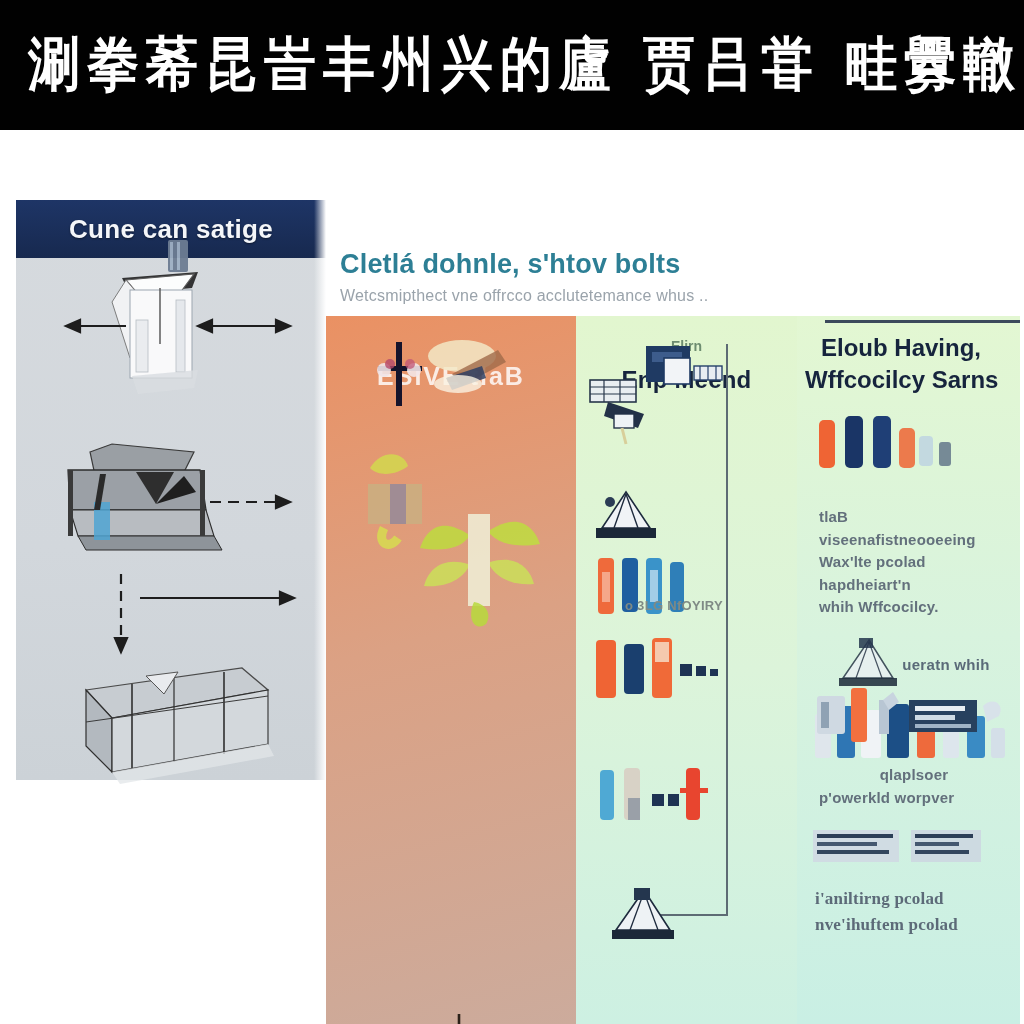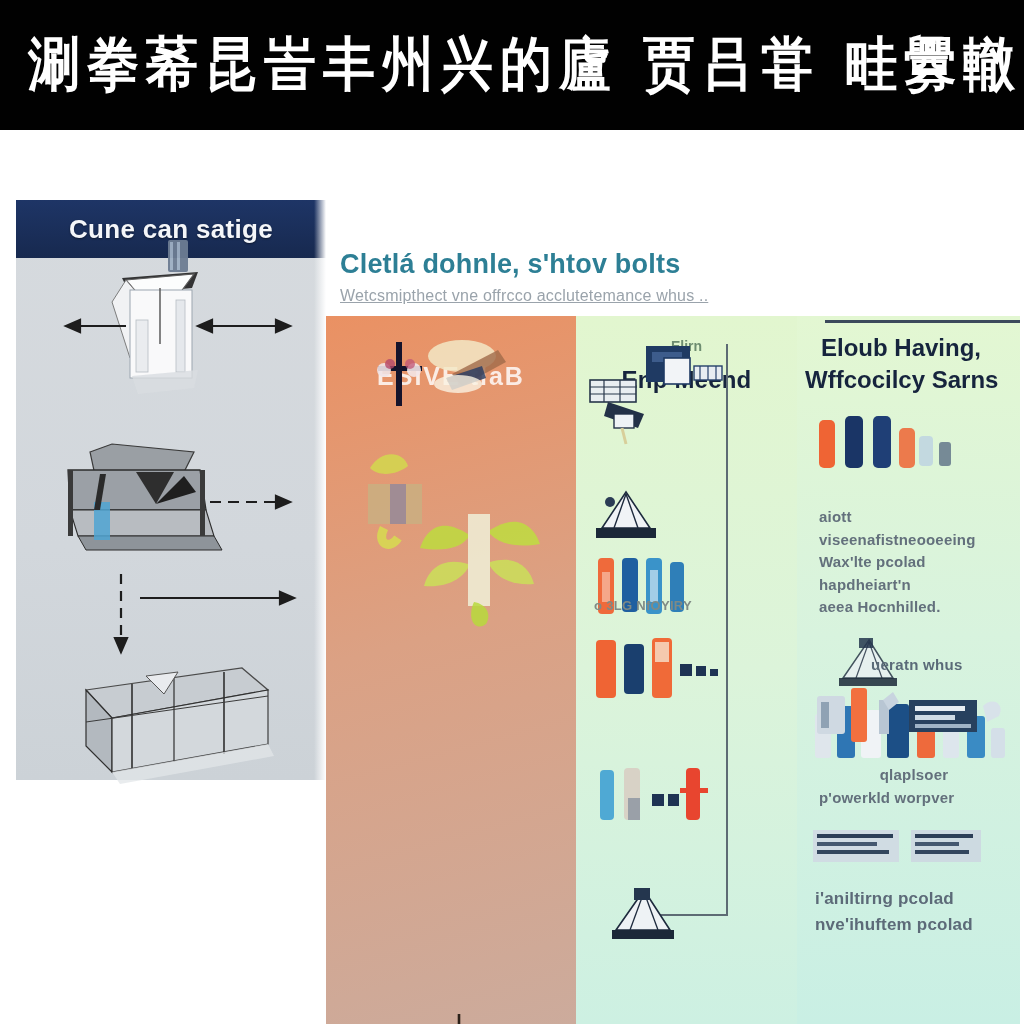--- a/index.html
+++ b/index.html
@@ -118,21 +118,20 @@
     font-weight: 700;
     letter-spacing: .2px;
     filter: blur(.25px);
   }
   #main-subtitle {
     margin-top: 7px;
     color: #9aa3ab;
     font-size: 16px;
     letter-spacing: .2px;
     filter: blur(.4px);
-    text-decoration: underline;
   }
 
   
   #columns {
     position: absolute;
     left: 0; top: 116px;
     width: 694px;
     height: 708px;
     display: flex;
   }
@@ -204,20 +203,21 @@
     padding-left: 8px;
   }
 
   .caption-small {
     position: absolute;
     font-size: 13px;
     font-weight: 600;
     color: #7f8a85;
     filter: blur(.5px);
     letter-spacing: .3px;
+    text-align: center;
   }
   .para {
     position: absolute;
     color: #63707c;
     font-size: 15px;
     line-height: 1.5;
     font-weight: 600;
     filter: blur(.45px);
     letter-spacing: .2px;
   }
@@ -471,23 +471,23 @@
         <svg class="fig" style="left:18px; top:98px;" width="150" height="60" viewBox="0 0 150 60">
           <rect x="4" y="6" width="16" height="48" rx="5" fill="#ef6434"></rect>
           <rect x="30" y="2" width="18" height="52" rx="5" fill="#1a3566"></rect>
           <rect x="58" y="2" width="18" height="52" rx="5" fill="#1f3f76"></rect>
           <rect x="84" y="14" width="16" height="40" rx="5" fill="#ef6434" opacity=".85"></rect>
           <rect x="104" y="22" width="14" height="30" rx="4" fill="#bcd2e2" opacity=".8"></rect>
           <rect x="124" y="28" width="12" height="24" rx="3" fill="#5b6f86" opacity=".8"></rect>
         </svg>
 
         <div class="para" style="left:22px; top:190px; width:190px;">
-          <div>aiott viseenafistneooeeing</div>
+          <div>tlaB viseenafistneooeeing</div>
           <div>Wax'lte pcolad hapdheiart'n</div>
-          <div>aeea Hocnhilled.</div>
+          <div>whih Wffcocilcy.</div>
         </div>
 
         <svg class="fig" style="left:34px; top:320px;" width="86" height="56" viewBox="0 0 86 56">
           <polygon points="38,4 62,42 12,42" fill="#eaf0f4" stroke="#1d2a3d" stroke-width="1.5" opacity=".8"></polygon>
           <line x1="38" y1="6" x2="25" y2="42" stroke="#1d2a3d" stroke-width="1.2" opacity=".8"></line>
           <line x1="38" y1="6" x2="51" y2="42" stroke="#1d2a3d" stroke-width="1.2" opacity=".8"></line>
           <rect x="28" y="2" width="14" height="10" fill="#24364e" opacity=".85"></rect>
           <rect x="8" y="42" width="58" height="8" fill="#1b2838" opacity=".85"></rect>
         </svg>
 
@@ -495,21 +495,21 @@
           <rect x="2" y="12" width="16" height="44" rx="3" fill="#dfe6ec"></rect>
           <rect x="24" y="4" width="18" height="52" rx="3" fill="#2f76b4"></rect>
           <rect x="48" y="8" width="20" height="48" rx="3" fill="#f0f3f6"></rect>
           <rect x="74" y="2" width="22" height="54" rx="3" fill="#1c4f86"></rect>
           <rect x="104" y="16" width="18" height="40" rx="3" fill="#ee6a3c"></rect>
           <rect x="130" y="22" width="16" height="34" rx="3" fill="#dde6ed"></rect>
           <rect x="154" y="14" width="18" height="42" rx="3" fill="#3a8bc4"></rect>
           <rect x="178" y="26" width="14" height="30" rx="3" fill="#d4dfe8"></rect>
         </svg>
 
-        <div class="caption-small" style="left:74px; top:340px; width:150px; font-size:15px; color:#5a6a78;">ueratn whus</div>
+        <div class="caption-small" style="left:74px; top:340px; width:150px; font-size:15px; color:#5a6a78;">ueratn whih</div>
 
         <svg class="fig" style="left:16px; top:370px;" width="200" height="58" viewBox="0 0 200 58">
           <rect x="4" y="10" width="28" height="38" rx="3" fill="#cfd9e2"></rect>
           <rect x="8" y="16" width="8" height="26" fill="#8fa2b4"></rect>
           <rect x="38" y="2" width="16" height="54" rx="3" fill="#f2703f"></rect>
           <rect x="66" y="14" width="10" height="34" fill="#b8c6d3"></rect>
           <path d="M70 14 L80 6 L86 16 L76 24 Z" fill="#c8d4df"></path>
           <rect x="96" y="14" width="68" height="32" fill="#27415f"></rect>
           <rect x="102" y="20" width="50" height="5" fill="#e8eef3"></rect>
           <rect x="102" y="29" width="40" height="5" fill="#cfdbe5"></rect>
@@ -526,21 +526,21 @@
           <rect x="2" y="2" width="86" height="32" fill="#cfd9e3" opacity=".9"></rect>
           <rect x="6" y="6" width="76" height="4" fill="#2c3f57"></rect>
           <rect x="6" y="14" width="60" height="4" fill="#44586f"></rect>
           <rect x="6" y="22" width="72" height="4" fill="#33475e"></rect>
           <rect x="100" y="2" width="70" height="32" fill="#ccd7e1" opacity=".9"></rect>
           <rect x="104" y="6" width="58" height="4" fill="#2c3f57"></rect>
           <rect x="104" y="14" width="44" height="4" fill="#44586f"></rect>
           <rect x="104" y="22" width="54" height="4" fill="#33475e"></rect>
         </svg>
 
-        <div class="para" style="left:18px; top:570px; width:200px; font-size:17px; color:#5c6a78;">
+        <div class="para" style="left:18px; top:570px; width:200px; font-size:17px; color:#5c6a78;font-family:Liberation Serif, serif;">
           <div>i'aniltirng pcolad</div>
           <div>nve'ihuftem pcolad</div>
         </div>
       </div>
 
     </div>
   </div>
 </div>
 
 </body></html>

